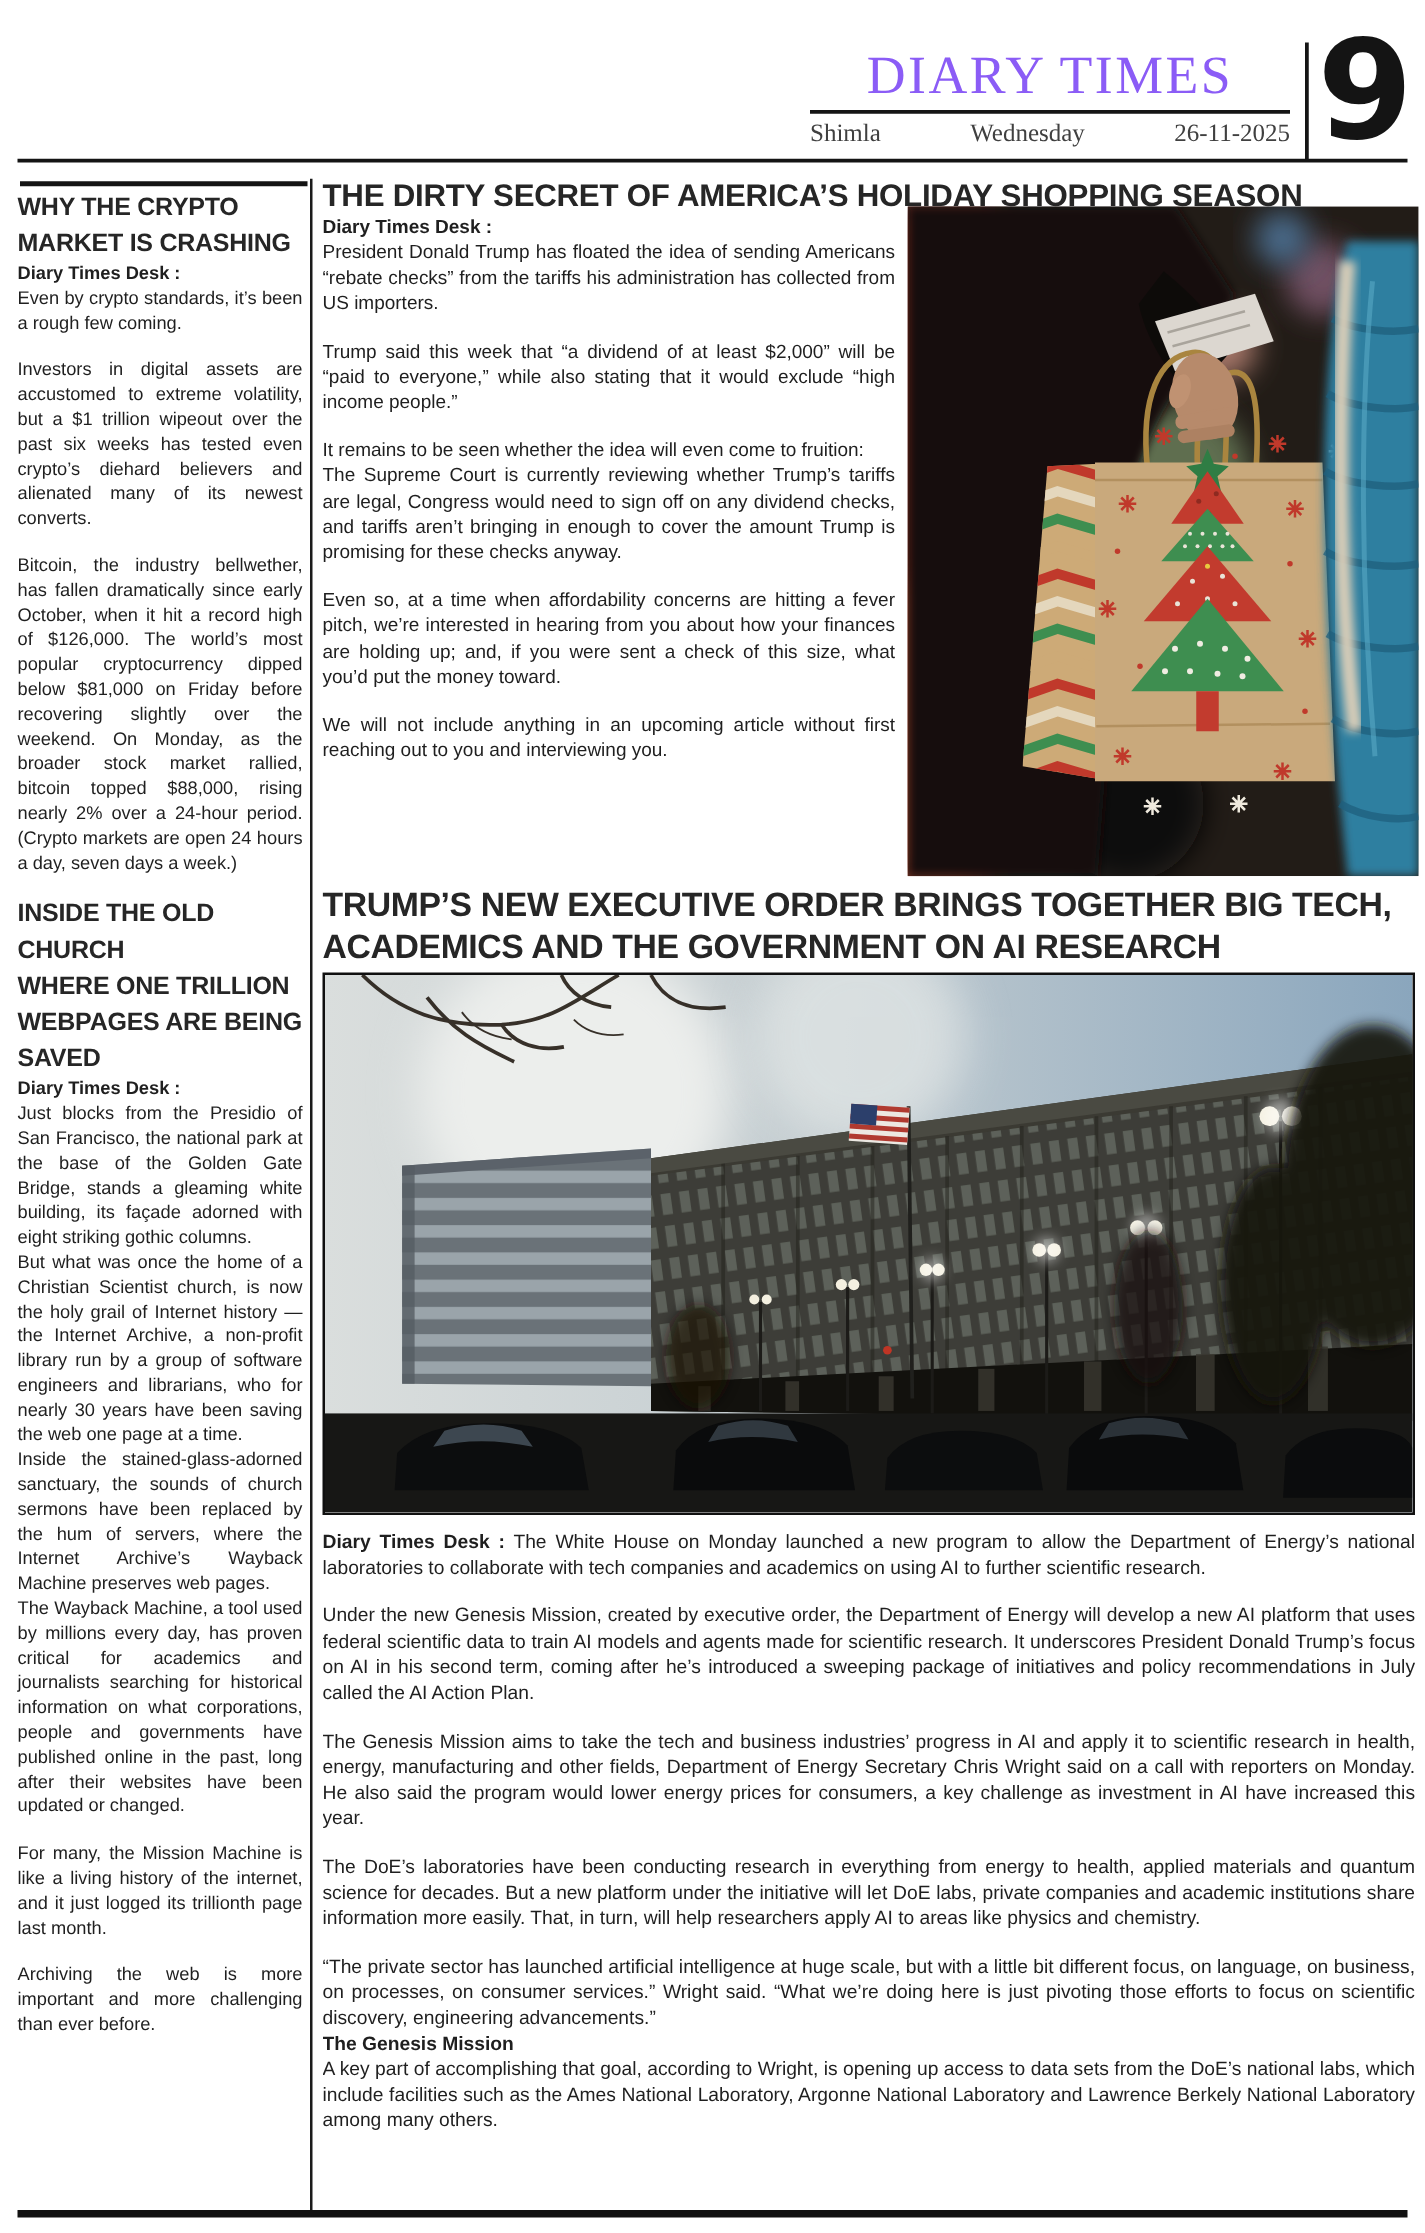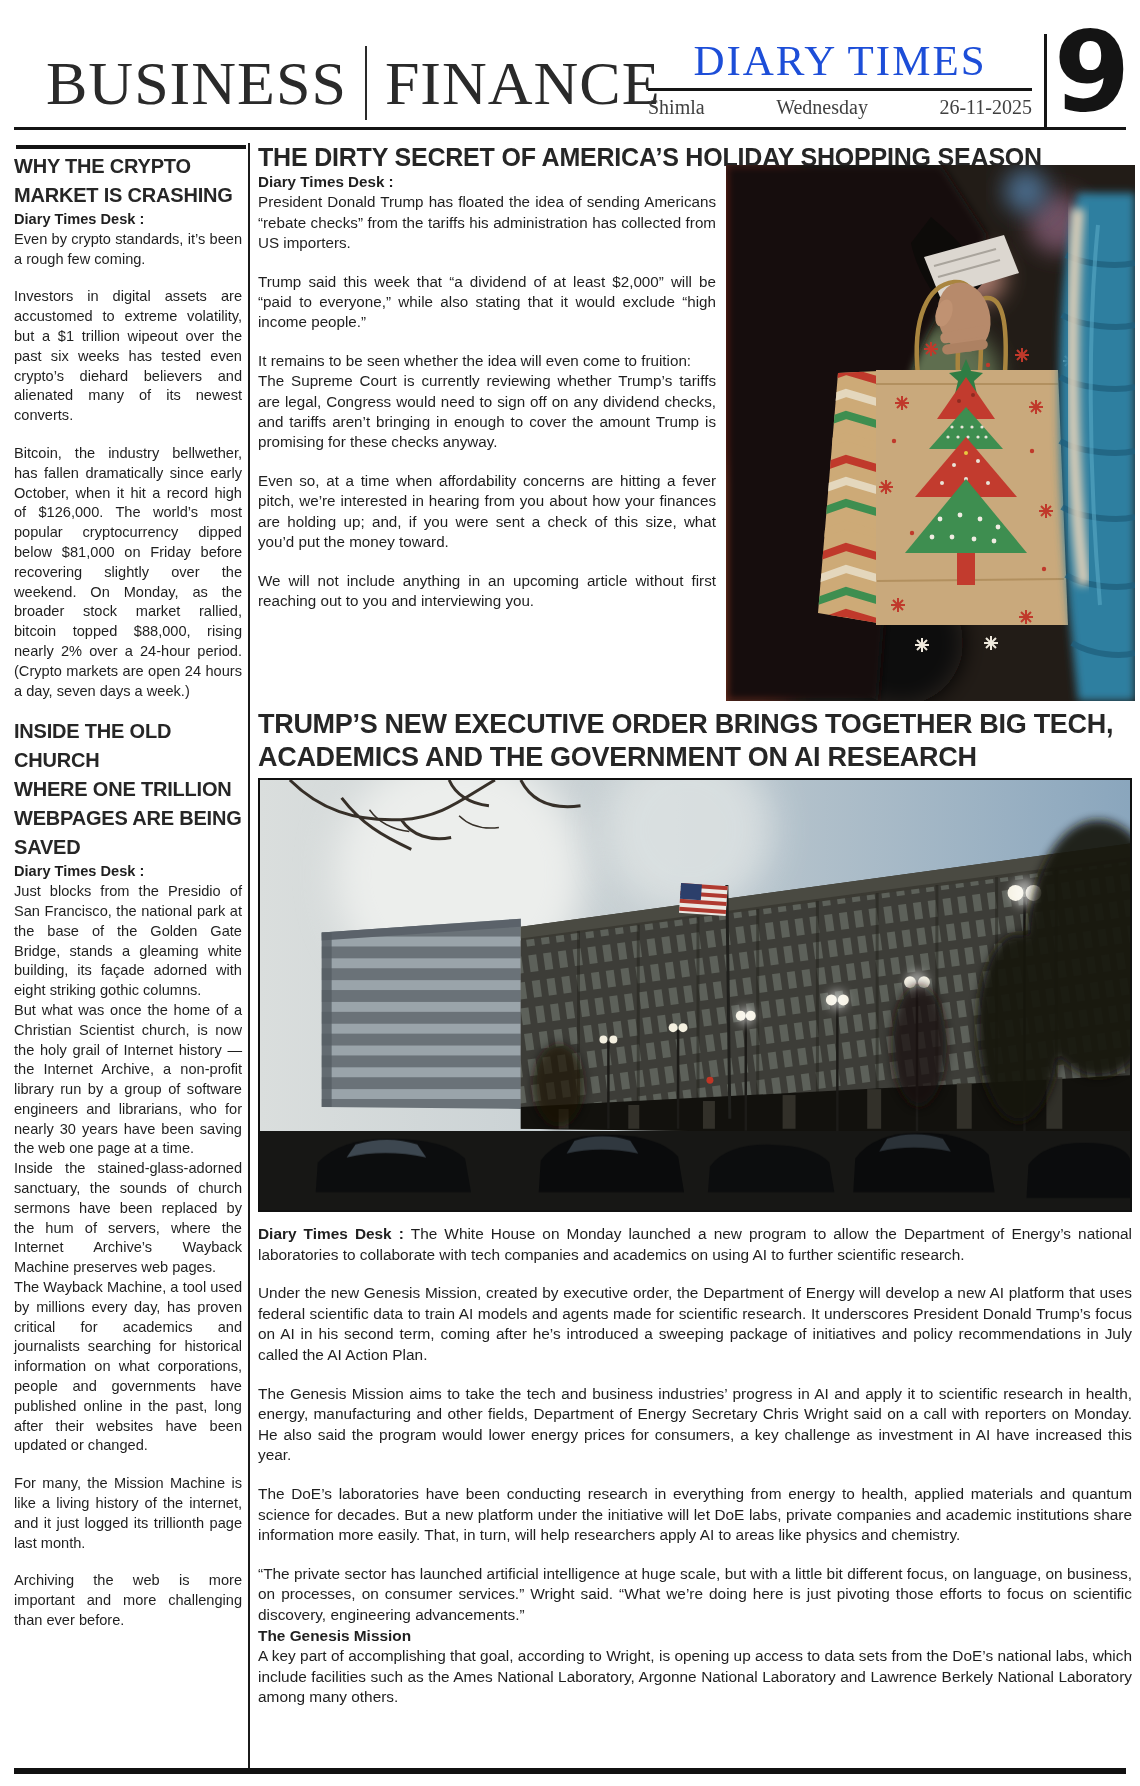--- a/index.html
+++ b/index.html
@@ -3,21 +3,21 @@
 <meta charset="utf-8">
 <style>
   html,body{margin:0;padding:0;background:#ffffff;}
   .page{position:relative;width:1140px;height:1786px;background:#fff;overflow:hidden;
         font-family:"Liberation Sans",sans-serif;color:#1f1f1f;}
   
   .section-banner{position:absolute;left:46px;top:46px;display:flex;align-items:center;gap:18px;
         font-family:"Liberation Serif",serif;font-size:62px;line-height:1;color:#2a2a2a;letter-spacing:1px;}
   .banner-divider{width:2px;height:74px;background:#2a2a2a;}
   .masthead-block{position:absolute;left:648px;top:38px;width:384px;text-align:center;}
-  .masthead{font-family:"Liberation Serif",serif;font-size:43px;line-height:1.05;color:#1d4ed8;letter-spacing:2px;}
+  .masthead{font-family:"Liberation Serif",serif;font-size:43px;line-height:1.05;color:#8b5cf6;letter-spacing:2px;}
   .masthead-rule{margin-top:5px;height:3px;background:#151515;}
   .dateline{margin-top:5px;display:flex;justify-content:space-between;
         font-family:"Liberation Serif",serif;font-size:20px;color:#404040;}
   .header-vrule{position:absolute;left:1044px;top:34px;width:3px;height:94px;background:#151515;}
   .page-number{position:absolute;left:1052px;top:20px;width:80px;text-align:center;
         font-family:"DejaVu Sans",sans-serif;font-weight:bold;font-size:110px;line-height:0.95;color:#141414;}
   .header-rule{position:absolute;left:14px;top:127px;width:1112px;height:3px;background:#141414;}
   
   .leftcol-rule{position:absolute;left:16px;top:145px;width:230px;height:4px;background:#141414;}
   .col-divider{position:absolute;left:248px;top:143px;width:2px;height:1626px;background:#1b1b1b;}
@@ -41,25 +41,20 @@
   .photo{position:absolute;overflow:hidden;}
   .photo-holiday{left:726px;top:165px;width:409px;height:536px;}
   .photo-building{left:258px;top:778px;width:874px;height:434px;border:2px solid #101010;box-sizing:border-box;}
   .photo svg{display:block;width:100%;height:100%;}
 </style>
 </head>
 <body>
 
 <div class="page">
 
-  <div class="section-banner">
-    <span>BUSINESS</span>
-    <span class="banner-divider"></span>
-    <span>FINANCE</span>
-  </div>
 
   <div class="masthead-block">
     <div class="masthead">DIARY TIMES</div>
     <div class="masthead-rule"></div>
     <div class="dateline">
       <span>Shimla</span>
       <span>Wednesday</span>
       <span>26-11-2025</span>
     </div>
   </div>

